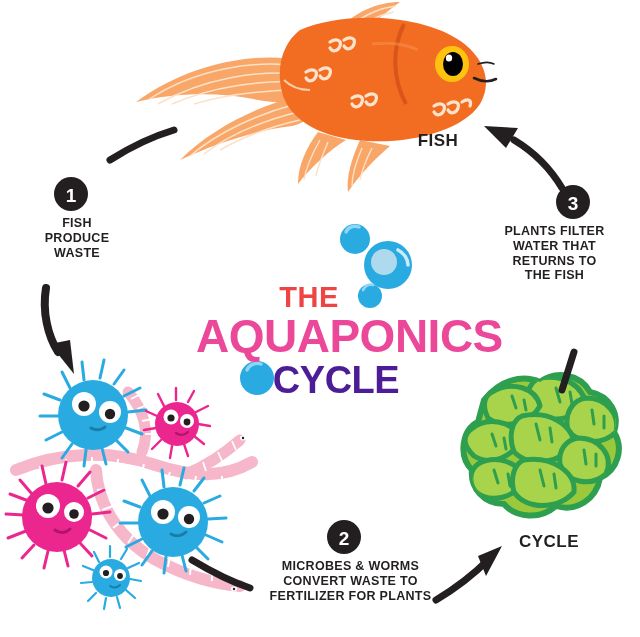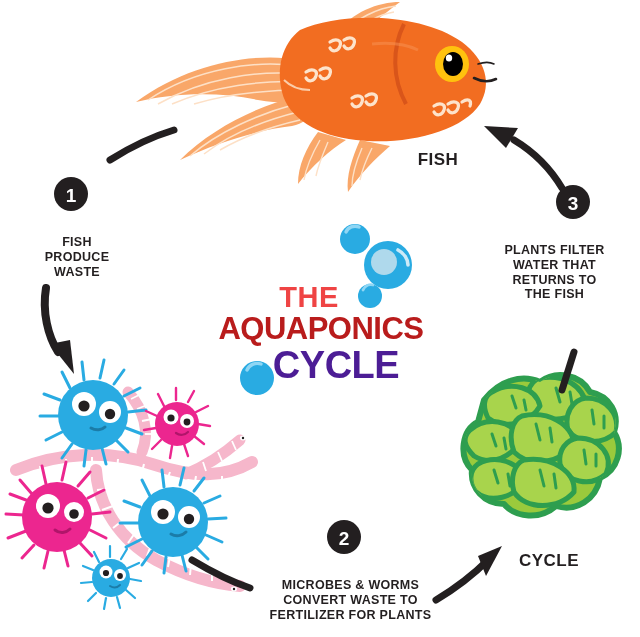--- a/index.html
+++ b/index.html
@@ -28,21 +28,20 @@
   .label {
     position: absolute;
     font-family: "Liberation Sans", sans-serif;
     font-weight: bold;
     color: #231f20;
     text-align: center;
     letter-spacing: 0.2px;
     line-height: 1.18;
     white-space: pre-line;
     user-select: none;
-    margin-top: 19px;
   }
   .step-text {
     font-size: 12.5px;
     letter-spacing: 0.3px;
   }
   .node-label {
     font-size: 17px;
     letter-spacing: 0.5px;
   }
   #label-fish      { left: 388px; top: 131px; width: 100px; }
@@ -66,22 +65,22 @@
     font-size: 29px;
     color: #ef4444;
     letter-spacing: 0.5px;
     line-height: 1;
     text-align: center;
     margin-left: -24px;
   }
   #title-aquaponics {
     font-family: "Liberation Sans", sans-serif;
     font-weight: bold;
-    font-size: 31px;
-    color: #b91c1c;
+    font-size: 46px;
+    color: #ec4899;
     letter-spacing: -0.5px;
     line-height: 1.02;
     margin-top: 1px;
   }
   #title-cycle {
     font-family: "Liberation Sans", sans-serif;
     font-weight: bold;
     font-size: 38px;
     color: #4c1d95;
     letter-spacing: -0.5px;

